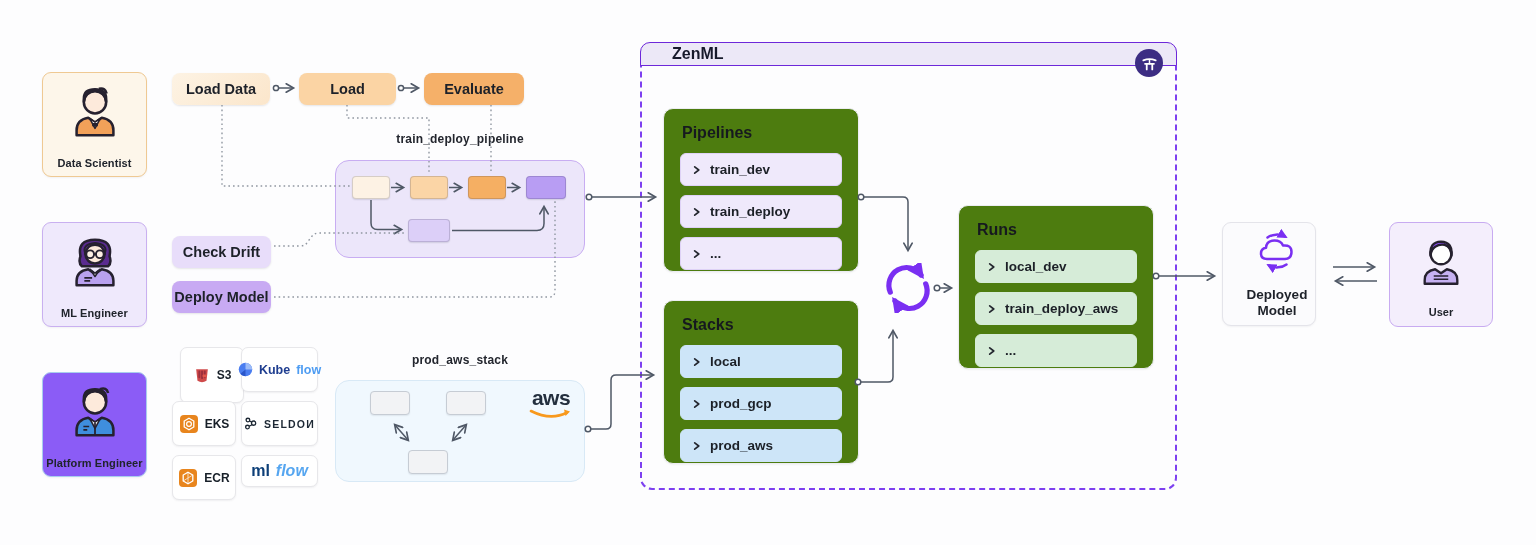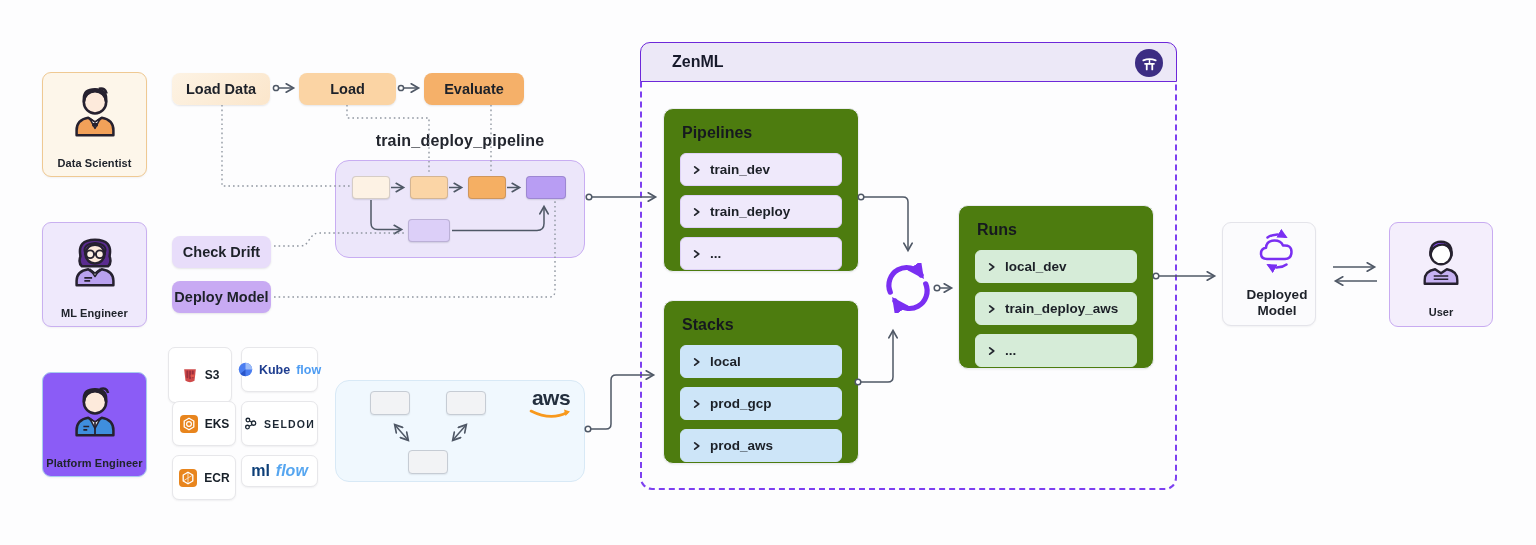--- a/index.html
+++ b/index.html
@@ -16,21 +16,21 @@
   .p-pe{background:#8b5cf6;border:1.5px solid #a9cdee;}
 
   
   .step{height:32px;border-radius:8px;display:flex;align-items:center;justify-content:center;font-size:14.5px;font-weight:700;color:#1d2129;box-shadow:0 1px 2px rgba(16,24,40,.10);}
   .st-load{background:linear-gradient(135deg,#fdf3e4,#fbe6cb);}
   .st-train{background:#fbd4a4;}
   .st-eval{background:#f5b069;}
   .st-drift{background:#e8ddfa;}
   .st-deploy{background:#c8aaf3;}
 
-  .flowlabel{font-size:16px;font-weight:700;color:#23262e;text-align:center;letter-spacing:.2px;}
+  .flowlabel{font-size:12px;font-weight:700;color:#23262e;text-align:center;letter-spacing:.2px;}
 
   .pipebox{background:#ece6fa;border:1.5px solid #c8adf2;border-radius:14px;}
   .mini{border-radius:4px;border:1px solid rgba(40,40,60,.18);box-shadow:0 1px 1.5px rgba(16,24,40,.12);}
   .awsbox{background:#f0f8fe;border:1.5px solid #d8e9f6;border-radius:14px;}
   .gmini{background:#f2f3f5;border:1px solid #c6ccd4;border-radius:4px;box-shadow:0 1px 1.5px rgba(16,24,40,.08);}
   .awslogo{display:flex;flex-direction:column;align-items:center;line-height:1;}
   .awslogo .awstext{font-size:21px;font-weight:800;letter-spacing:-.5px;color:#232f3e;}
 
   
   .tool{background:#fff;border:1px solid #e7e7ea;border-radius:7px;display:flex;align-items:center;justify-content:center;gap:6px;box-shadow:0 1px 2px rgba(16,24,40,.06);}
@@ -134,21 +134,21 @@
   </div>
 
   <div class="abs flowlabel" style="left:335px;top:132px;width:250px;">train_deploy_pipeline</div>
   <div class="abs pipebox" style="left:335px;top:160px;width:250px;height:98px;"></div>
   <div class="abs mini" style="left:352px;top:176px;width:38px;height:23px;background:#fdf2e4;"></div>
   <div class="abs mini" style="left:410px;top:176px;width:38px;height:23px;background:#fbd5a6;"></div>
   <div class="abs mini" style="left:468px;top:176px;width:38px;height:23px;background:#f5af63;"></div>
   <div class="abs mini" style="left:526px;top:176px;width:40px;height:23px;background:#b89df3;"></div>
   <div class="abs mini" style="left:408px;top:219px;width:42px;height:23px;background:#dccff8;"></div>
 
-  <div class="abs tool" style="left:168px;top:347px;width:64px;height:56px;">
+  <div class="abs tool" style="left:180px;top:347px;width:64px;height:56px;">
     <span>
       <svg width="18" height="18" viewBox="0 0 20 20">
         <path d="M3.5,3.5 H16.5 L15,16.5 Q10,19.5 5,16.5 Z" fill="#cf4a4a"></path>
         <rect x="6" y="5" width="2.1" height="8.5" rx="1" fill="#9c2f3d"></rect>
         <rect x="9" y="5" width="2.1" height="9.5" rx="1" fill="#9c2f3d"></rect>
         <rect x="12" y="5" width="2.1" height="8.5" rx="1" fill="#9c2f3d"></rect>
         <rect x="10.6" y="9.5" width="4.5" height="3" rx="1" fill="#e2574c"></rect>
       </svg>
     </span>
     <span class="tlabel">S3</span>
@@ -198,34 +198,35 @@
       </svg>
     </span>
     <span class="tlabel">ECR</span>
   </div>
 
   <div class="abs tool" style="left:241px;top:455px;width:77px;height:32px;">
     <span class="ml-a">ml</span>
       <span class="ml-b">flow</span>
   </div>
 
+  <div class="abs flowlabel" style="left:335px;top:353px;width:250px;">prod_aws_stack</div>
   <div class="abs awsbox" style="left:335px;top:380px;width:250px;height:102px;"></div>
   <div class="abs gmini" style="left:370px;top:391px;width:40px;height:24px;"></div>
   <div class="abs gmini" style="left:446px;top:391px;width:40px;height:24px;"></div>
   <div class="abs gmini" style="left:408px;top:450px;width:40px;height:24px;"></div>
   <div class="abs awslogo" style="left:527px;top:387px;width:48px;">
     <span class="awstext">aws</span>
     <svg width="44" height="12" viewBox="0 0 44 12">
       <path d="M2,3 Q22,13 38,4.5" fill="none" stroke="#f8991d" stroke-width="2.6" stroke-linecap="round"></path>
       <path d="M35,1.5 L41,3.5 L36.5,8 Z" fill="#f8991d"></path>
     </svg>
   </div>
 
   <div class="abs zbox" style="left:640px;top:42px;width:537px;height:448px;"></div>
-  <div class="abs zheader" style="left:640px;top:42px;width:537px;height:40px;">
+  <div class="abs zheader" style="left:640px;top:42px;width:537px;height:24px;">
     <span class="ztitle">ZenML</span>
     <span class="zlogo">
       <svg width="17" height="17" viewBox="0 0 16 16" fill="none" stroke="#fff" stroke-width="1.7" stroke-linecap="round">
         <path d="M2.2,5 Q8,2.6 13.8,5"></path>
         <path d="M3.8,8.3 H12.2"></path>
         <path d="M5.4,8.3 V13.6 M10.6,8.3 V13.6"></path>
         <path d="M8,4.4 V8.3" stroke-width="1.4"></path>
       </svg>
     </span>
   </div>

